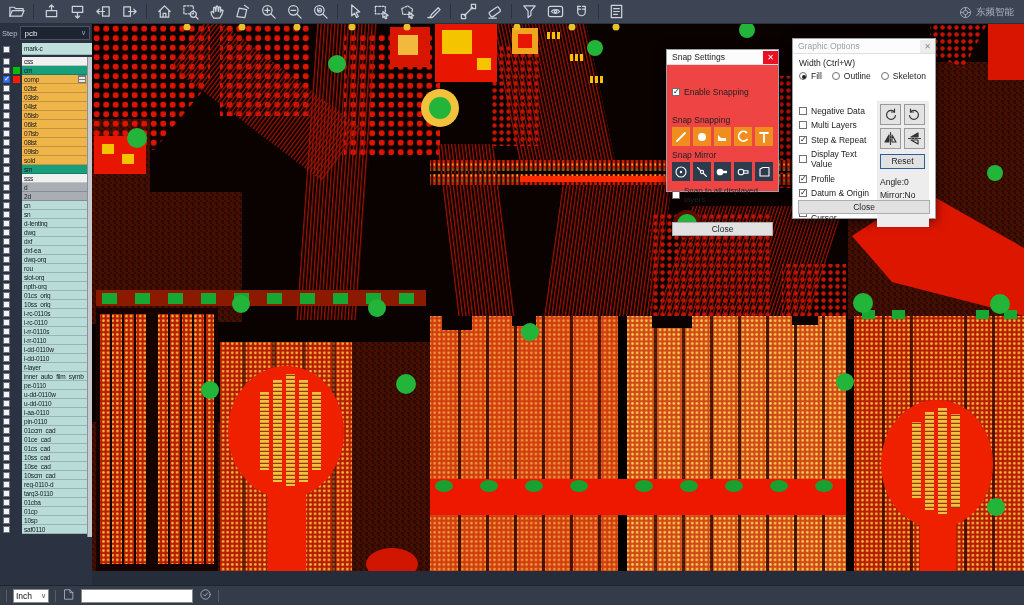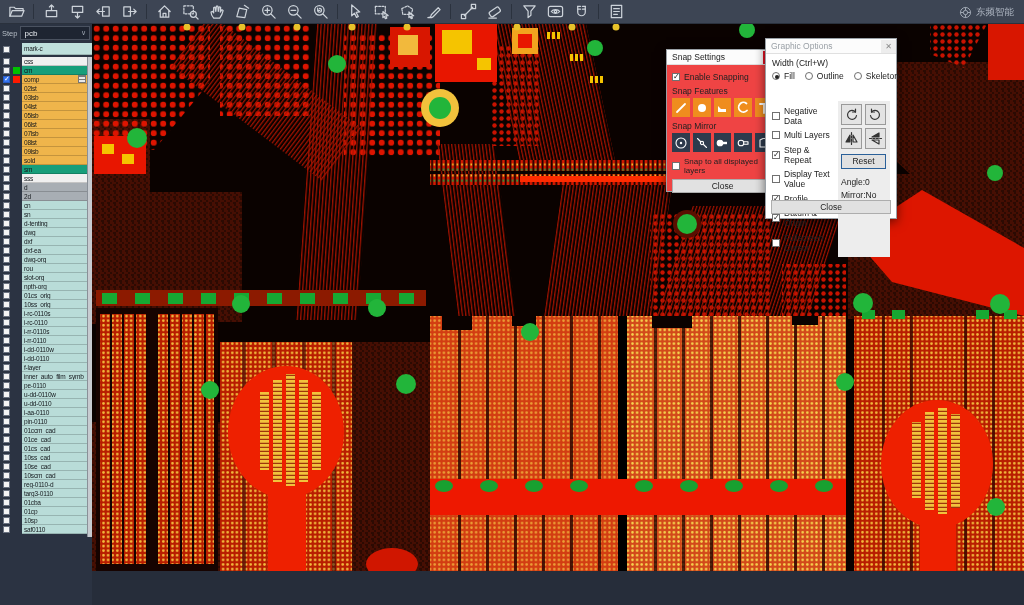--- a/index.html
+++ b/index.html
@@ -49,38 +49,38 @@
   
   .canvas { position:relative; width:932px; height:547px; background:#000; overflow:hidden; }
   .canvas > svg.art { position:absolute; inset:0; }
 
   
   .dlg { position:absolute; background:#ef4444; border:1px solid #9aa0a6; box-shadow:0 3px 10px rgba(0,0,0,.55); font-size:8.5px; color:#222; }
   .dlg-title { height:15px; background:#fcfcfc; display:flex; align-items:center; justify-content:space-between; padding-left:5px; border-bottom:1px solid #e0e0e0; font-size:8.5px; }
   .dlg-close { width:15px; height:13px; display:flex; align-items:center; justify-content:center; font-size:8px; }
   .dlg-close.red { background:#e81123; color:#fff; }
   .dlg-close.gray { background:#ededed; color:#888; }
-  .cbrow { display:flex; align-items:center; gap:4px; margin:3px 0; }
+  .cbrow { display:flex; align-items:center; gap:4px; margin:18px 0; }
   .cb { width:8px; height:8px; background:#fff; border:1px solid #707070; position:relative; flex:none; }
   .cb.on::after { content:"✓"; position:absolute; left:0px; top:-2px; font-size:8px; color:#111; }
   .radio { width:8px; height:8px; border:1px solid #707070; border-radius:50%; background:#fff; position:relative; flex:none; }
   .radio.on::after { content:""; position:absolute; left:2px; top:2px; width:4px; height:4px; border-radius:50%; background:#222; }
   .btn { background:#e1e1e1; border:1px solid #adadad; text-align:center; font-size:8.5px; color:#222; }
 
   #dlg-snap { left:574px; top:25px; width:113px; height:143px; }
   .snap-body { padding:4px 5px 3px 5px; }
   .snap-sec { margin:4px 0 2px 0; color:#222; }
   .iconrow { display:flex; gap:3px; }
   .fbtn { width:19px; height:19px; background:#ef8d1e; display:flex; align-items:center; justify-content:center; }
   .fbtn svg { width:14px; height:14px; stroke:#fff; fill:none; stroke-width:1.8; stroke-linecap:round; }
   .mbtn { width:19px; height:19px; background:#2e3b4d; display:flex; align-items:center; justify-content:center; }
   .mbtn svg { width:14px; height:14px; stroke:#fff; fill:none; stroke-width:1.1; stroke-linecap:round; stroke-linejoin:round; }
   .snap-close { margin-top:4px; width:100%; height:14px; line-height:12px; }
 
-  #dlg-graphic { left:673px; top:14px; width:132px; height:181px; background:#fff; }
+  #dlg-graphic { left:700px; top:14px; width:144px; height:181px; background:#fff; }
   #dlg-graphic .dlg-title { color:#9aa0a6; }
   .g-body { padding:2px 6px 0 6px; }
   .g-width { margin:2px 0 3px 0; }
   .g-radios { display:flex; align-items:center; gap:4px; margin-bottom:20px; }
   .g-radios .rlabel { margin-right:6px; }
   .g-cols { display:flex; }
   .g-checks { flex:1; }
   .g-checks .cbrow { margin:4.5px 0; }
   .g-panel { width:52px; background:#ededed; padding:3px; margin-left:2px; }
   .g-grid { display:grid; grid-template-columns:21px 21px; gap:3px; }
@@ -785,21 +785,21 @@
       <div class="dlg" id="dlg-snap">
         <div class="dlg-title">
           <span>Snap Settings</span>
           <span class="dlg-close red">✕</span>
         </div>
         <div class="snap-body">
           <div class="cbrow">
             <span class="cb on"></span>
             <span>Enable Snapping</span>
           </div>
-          <div class="snap-sec">Snap Features</div>
+          <div class="snap-sec">Snap Snapping</div>
           <div class="iconrow" id="snap-features">
               <div class="fbtn">
                 <svg viewBox="0 0 14 14">
                   <path d="M3 11l8-8"></path>
                 </svg>
               </div>
               <div class="fbtn">
                 <svg viewBox="0 0 14 14">
                   <circle cx="7" cy="7" r="4" fill="#fff" stroke="none"></circle>
                 </svg>
@@ -941,13 +941,35 @@
                 <div>Mirror:No</div>
               </div>
             </div>
           </div>
         </div>
         <div class="btn g-close">Close</div>
       </div>
     </div>
   </div>
 
+  <div class="statusbar">
+    <div class="ssep"></div>
+    <div class="unitsel">
+      <span>Inch</span>
+        <span class="chev">∨</span>
+    </div>
+    <div class="ssep"></div>
+    <span class="sicon">
+      <svg viewBox="0 0 18 18">
+          <path d="M4 2.5h7l4 4v9H4z"></path>
+          <path d="M11 2.5v4h4"></path>
+        </svg>
+    </span>
+    <input class="cmdinput" value="" style="">
+    <span class="sicon">
+      <svg viewBox="0 0 18 18">
+          <circle cx="9" cy="9" r="6.5"></circle>
+          <path d="M6 9.2l2 2 4-4.5"></path>
+        </svg>
+    </span>
+    <div class="ssep"></div>
+  </div>
 </div>
 
 </body></html>

